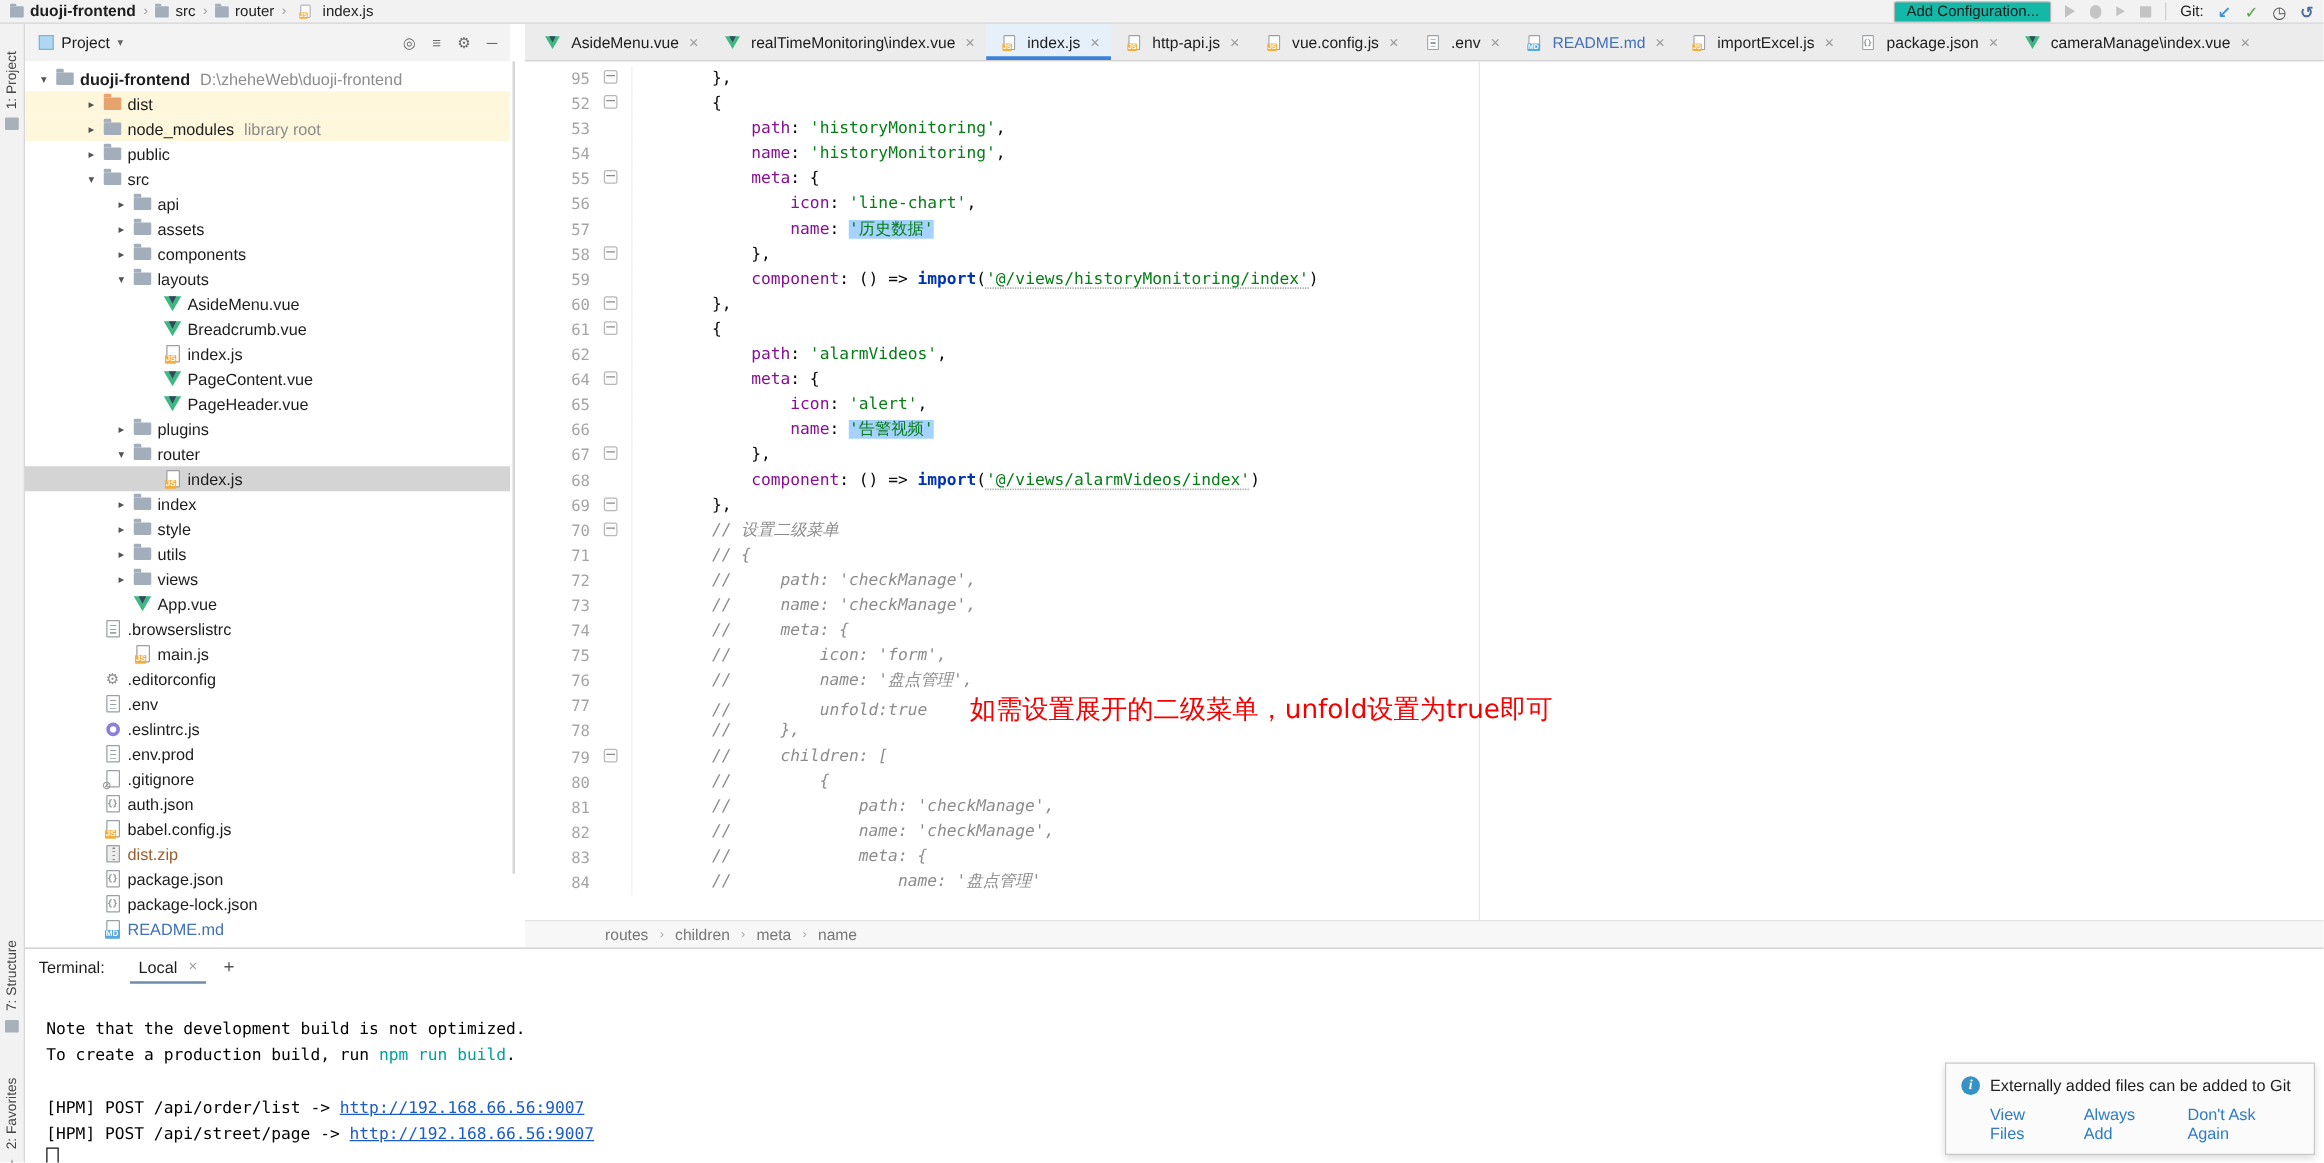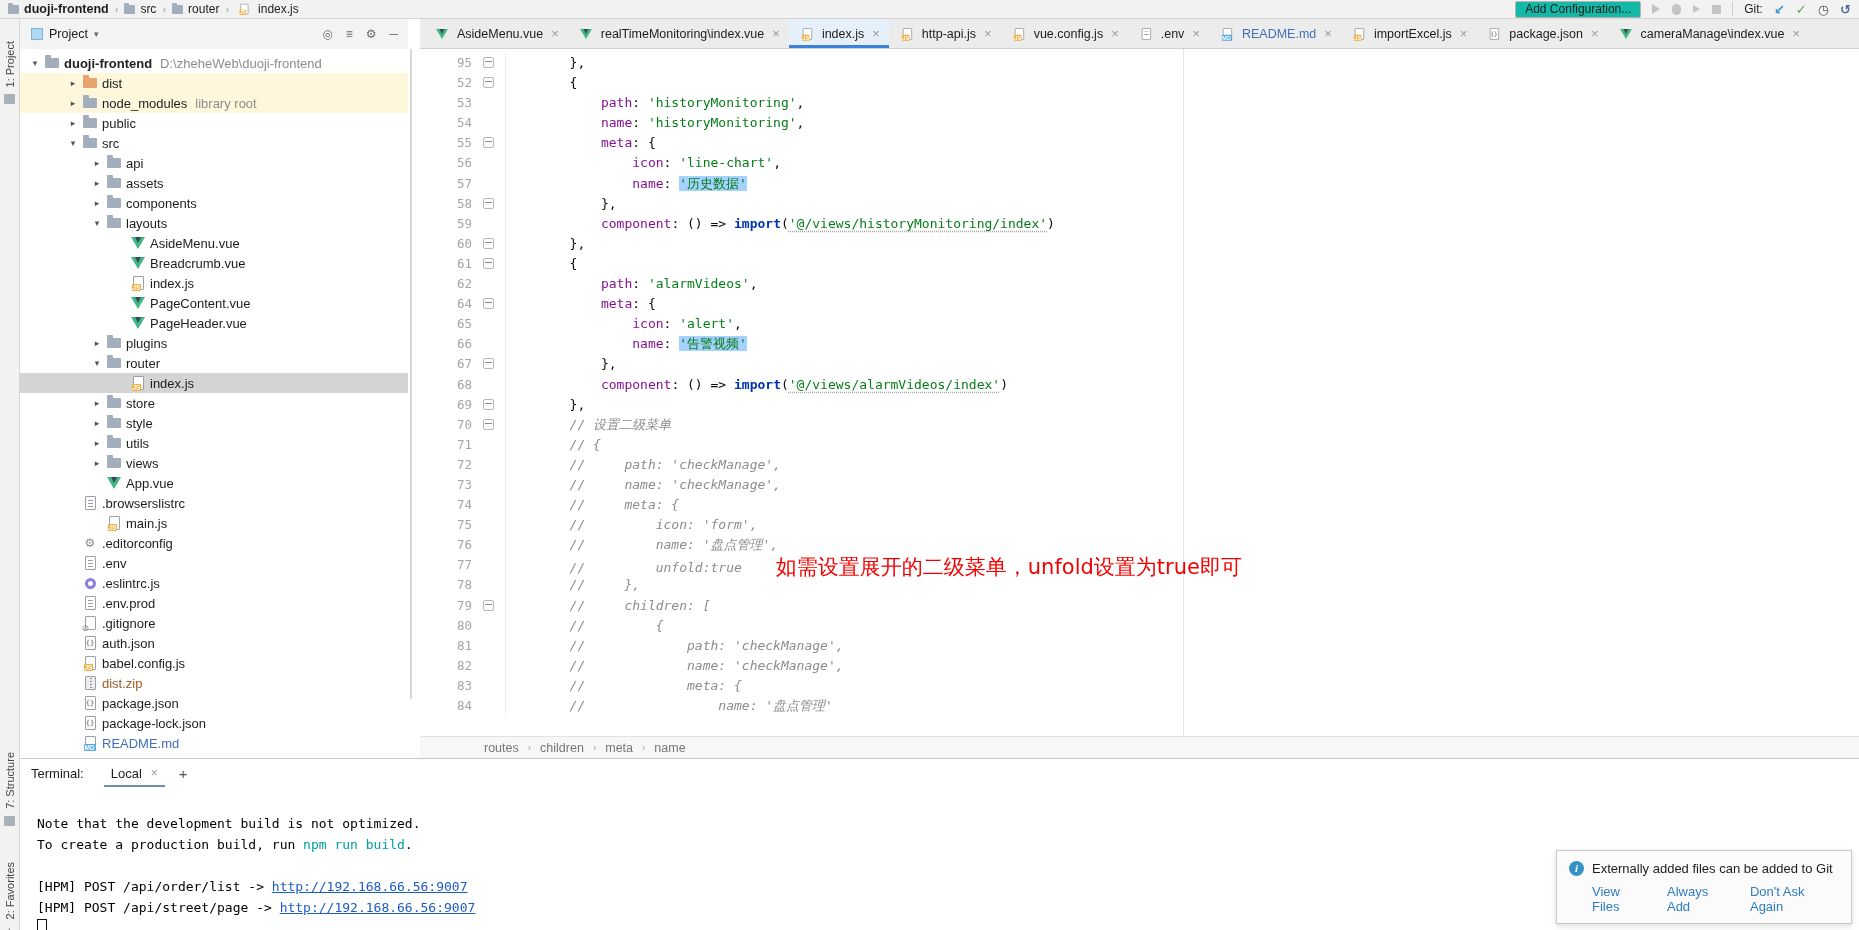--- a/index.html
+++ b/index.html
@@ -322,21 +322,21 @@
         <span class="ticon">
           <span class="pg ic-js"></span>
         </span>
         <span class="tname">index.js</span>
       </div>
       <div class="trow ind2">
         <span class="chev">▸</span>
         <span class="ticon">
           <span class="ic-folder"></span>
         </span>
-        <span class="tname">store</span>
+        <span class="tname">index</span>
       </div>
       <div class="trow ind2">
         <span class="chev">▸</span>
         <span class="ticon">
           <span class="ic-folder"></span>
         </span>
         <span class="tname">style</span>
       </div>
       <div class="trow ind2">
         <span class="chev">▸</span>

